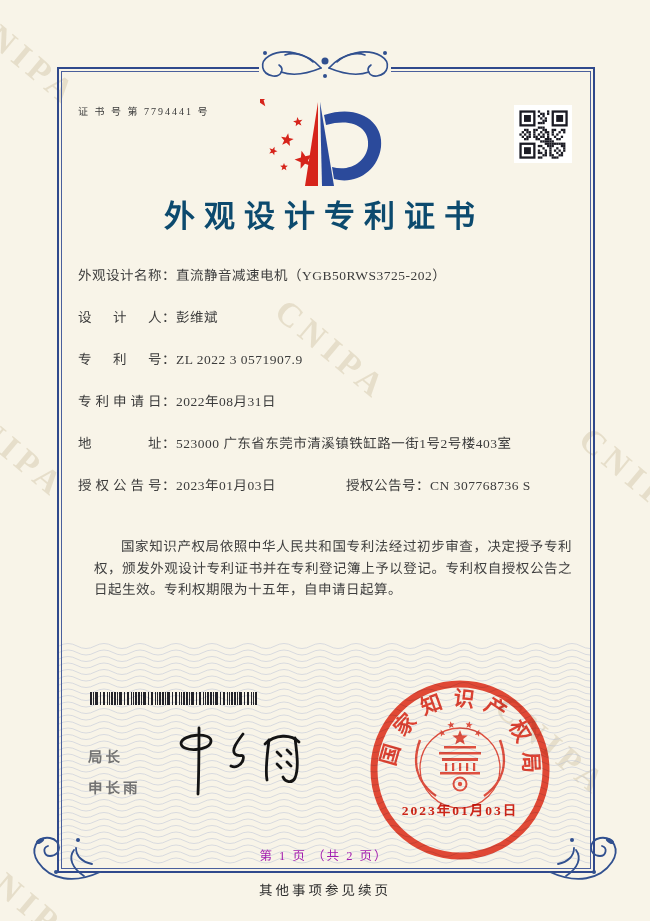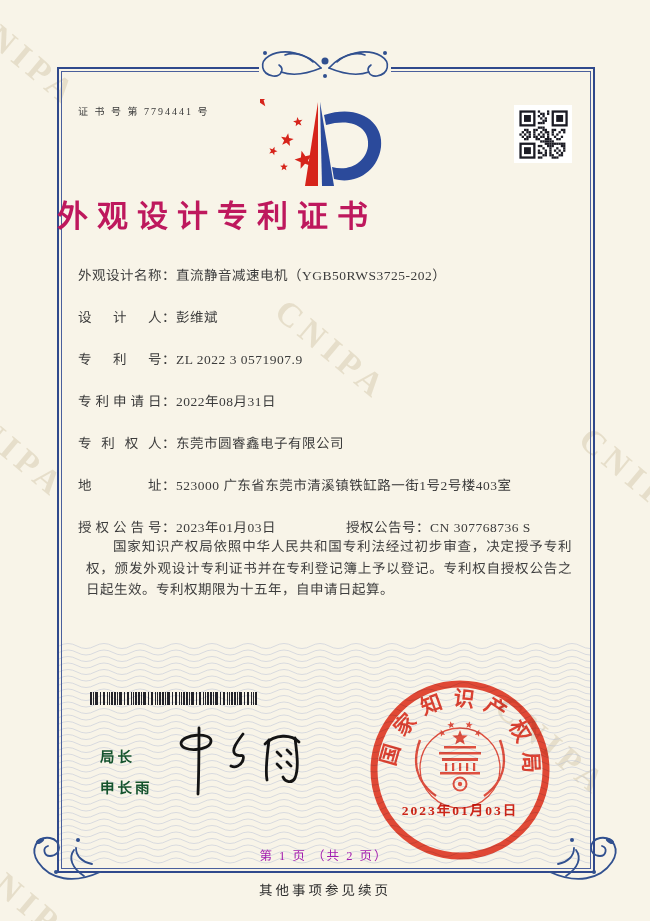--- a/index.html
+++ b/index.html
@@ -27,37 +27,37 @@
   #orn-top{left:225px;top:38px;}
   #orn-bl{left:22px;top:828px;}
   #orn-br{left:546px;top:828px;transform:scaleX(-1);}
   
   .cert-no{position:absolute;left:78px;top:103px;z-index:4;
     font-size:10px;letter-spacing:2px;color:#3a3a3a;}
   #logo{position:absolute;left:260px;top:99px;z-index:4;}
   .qr-box{position:absolute;left:514px;top:105px;z-index:4;background:#fff;
     padding:2px;line-height:0;}
   .title{position:absolute;left:57px;top:191px;width:534px;z-index:4;
-    text-align:left;font-size:31px;font-weight:bold;letter-spacing:9px;
-    color:#be185d;}
+    text-align:center;font-size:31px;font-weight:bold;letter-spacing:9px;
+    color:#0c4a6e;}
   .fields{position:absolute;left:78px;top:264px;width:496px;z-index:4;
     font-size:13.5px;color:#3c3c3c;}
   .frow{position:relative;height:42px;letter-spacing:.5px;}
   .flabel{display:inline-block;width:84px;text-align:justify;
     text-align-last:justify;vertical-align:top;}
   .fval{}
   .grant-right{position:absolute;left:268px;top:0;text-align:center;}
   .paras{position:absolute;left:78px;top:536px;width:494px;z-index:4;
     font-size:13.5px;line-height:21.5px;color:#3e3e3e;text-align:justify;}
-  .paras p{margin:0 0 3px 8px;text-indent:2em;letter-spacing:.5px;}
+  .paras p{margin:0 0 3px 16px;text-indent:2em;letter-spacing:.5px;}
   #barcode{position:absolute;left:90px;top:692px;z-index:4;}
   #barcode rect{fill:#24242a;}
   .issuer{position:absolute;left:88px;top:742px;z-index:4;
-    font-size:14.5px;color:#14532d;letter-spacing:3px;line-height:31px;
-    font-weight:bold;margin-left:12px;}
+    font-size:14.5px;color:#737373;letter-spacing:3px;line-height:31px;
+    font-weight:bold;}
   #signature{position:absolute;left:165px;top:722px;z-index:4;}
   #seal{position:absolute;left:368px;top:678px;z-index:5;
     mix-blend-mode:multiply;opacity:.94;}
   .seal-date{position:absolute;left:378px;top:799px;width:164px;z-index:6;
     text-align:center;font-size:13.5px;font-weight:bold;letter-spacing:2px;
     color:#d4271b;mix-blend-mode:multiply;}
   .page-info{position:absolute;left:57px;top:845px;width:534px;z-index:4;
     text-align:center;font-size:12.5px;letter-spacing:2px;color:#a21caf;}
   .note{position:absolute;left:0;top:879px;width:650px;z-index:4;
     text-align:center;font-size:13.5px;letter-spacing:3px;color:#2e2e2e;}
@@ -307,23 +307,20 @@
   <div class="frow">
     <span class="flabel">设计人</span><span>：</span><span class="fval">彭维斌</span>
   </div>
   <div class="frow">
     <span class="flabel">专利号</span><span>：</span><span class="fval">ZL 2022 3 0571907.9</span>
   </div>
   <div class="frow">
     <span class="flabel">专利申请日</span><span>：</span><span class="fval">2022年08月31日</span>
   </div>
   <div class="frow">
-    <span class="flabel">专利权人</span><span>：</span><span class="fval">东莞市圆睿鑫电子有限公司</span>
-  </div>
-  <div class="frow">
     <span class="flabel">地址</span><span>：</span><span class="fval">523000 广东省东莞市清溪镇铁缸路一街1号2号楼403室</span>
   </div>
   <div class="frow">
     <span class="flabel">授权公告号</span><span>：</span><span class="fval">2023年01月03日</span>
     <span class="grant-right">
       <span>授权公告号</span><span>：</span><span class="fval">CN 307768736 S</span>
     </span>
   </div>
 </div>
 

